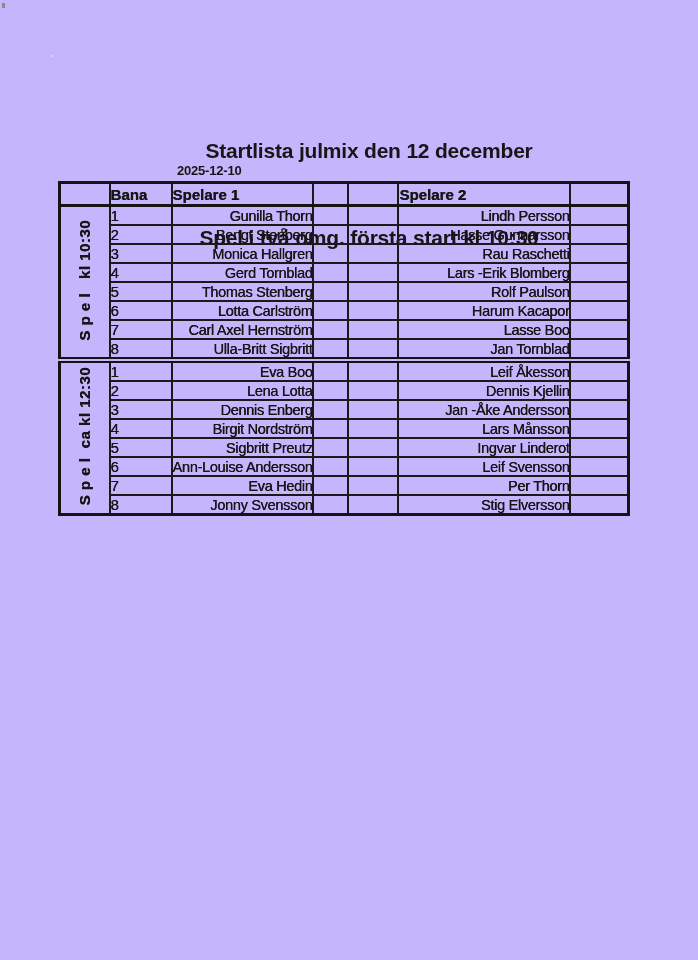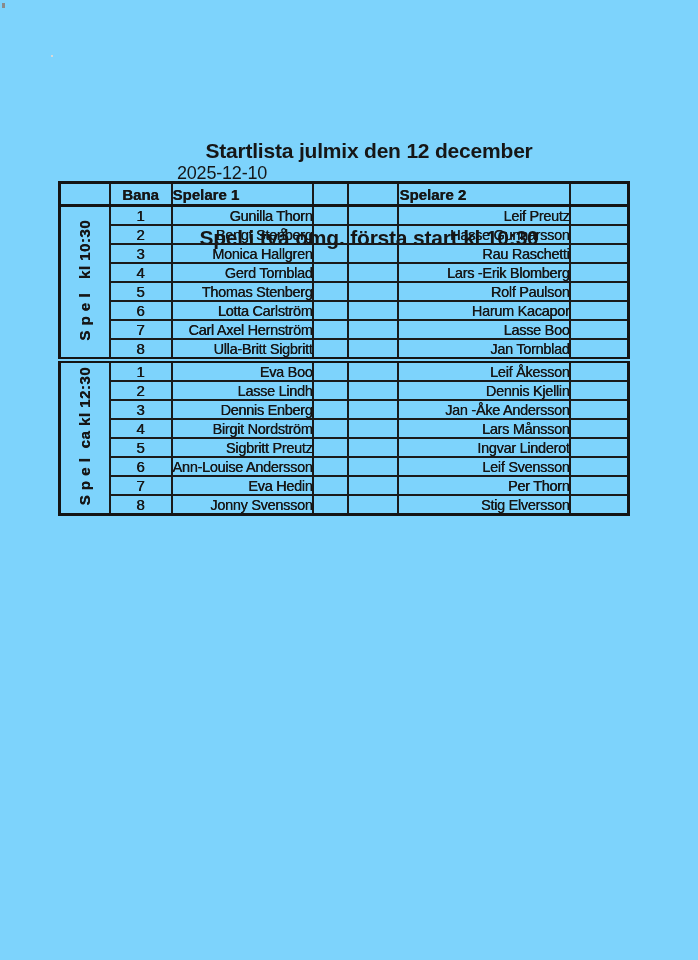--- a/index.html
+++ b/index.html
@@ -1,57 +1,57 @@
 <!DOCTYPE html>
 <html><head>
 <meta charset="utf-8">
 <style>
   html,body{margin:0;padding:0;background:#e8e8e8;}
   .page{
     position:relative;
     width:698px;height:960px;
-    background:#7dd3fc;
+    background:#c4b5fd;
     font-family:"Liberation Sans", sans-serif;
     color:#161616;
     overflow:hidden;
   }
   .speck{position:absolute;left:2px;top:3px;width:3px;height:5px;background:#8a8a8a;}
   .speck2{position:absolute;left:51px;top:55px;width:2px;height:2px;background:#d8d8d6;}
 
   .titles{
     position:absolute;left:40px;right:0;top:78px;
     text-align:center;
     font-weight:700;
     font-size:21px;
     line-height:29px;
     letter-spacing:-0.2px;
     white-space:pre;
   }
   .doc-date{
     position:absolute;left:177px;top:163px;
-    font-size:18px;font-weight:400;letter-spacing:-0.2px;
+    font-size:13px;font-weight:700;letter-spacing:-0.2px;
   }
 
   table.startlist{
     position:absolute;left:58px;top:181px;
     border-collapse:collapse;
     table-layout:fixed;
     border:3px solid #141414;
   }
   table.startlist td{
     border:2px solid #1a1a1a;
     padding:0;
     vertical-align:middle;
     white-space:nowrap;
     text-shadow:0.35px 0 0 #1a1a1a;
   }
   tr.hdr td{height:20px;font-weight:700;font-size:15px;border-bottom:3px solid #141414;}
   tr.r1{height:19px;}  
   tr.r2{height:18px;}  
-  td.c-bana{text-align:center;font-size:15px;}
+  td.c-bana{text-align:left;font-size:15px;}
   td.c-name{font-size:14.5px;letter-spacing:-0.3px;padding-left:4px;text-align:right;}
   td.h-name{padding-left:4px;}
   tr.sec-first td{border-top:6px double #141414;}
   td.label-cell{text-align:center;}
   .rot-label{
     display:inline-block;
     writing-mode:vertical-rl;
     transform:rotate(180deg);
     white-space:pre;
     font-weight:700;
@@ -96,21 +96,21 @@
     </tr>
 
     <tr class="r1">
       <td class="label-cell" rowspan="8">
         <span class="rot-label">S p e l   kl 10:30</span>
       </td>
       <td class="c-bana">1</td>
       <td class="c-name">Gunilla Thorn</td>
       <td></td>
           <td></td>
-      <td class="c-name">Leif Preutz</td>
+      <td class="c-name">Lindh Persson</td>
       <td></td>
     </tr>
     <tr class="r1">
       <td class="c-bana">2</td>
       <td class="c-name">Bengt Stenberg</td>
       <td></td>
           <td></td>
       <td class="c-name">Hasse Gunnarsson</td>
       <td></td>
     </tr>
@@ -169,21 +169,21 @@
       </td>
       <td class="c-bana">1</td>
       <td class="c-name">Eva Boo</td>
       <td></td>
           <td></td>
       <td class="c-name">Leif Åkesson</td>
       <td></td>
     </tr>
     <tr class="r2">
       <td class="c-bana">2</td>
-      <td class="c-name">Lasse Lindh</td>
+      <td class="c-name">Lena Lotta</td>
       <td></td>
           <td></td>
       <td class="c-name">Dennis Kjellin</td>
       <td></td>
     </tr>
     <tr class="r2">
       <td class="c-bana">3</td>
       <td class="c-name">Dennis Enberg</td>
       <td></td>
           <td></td>

